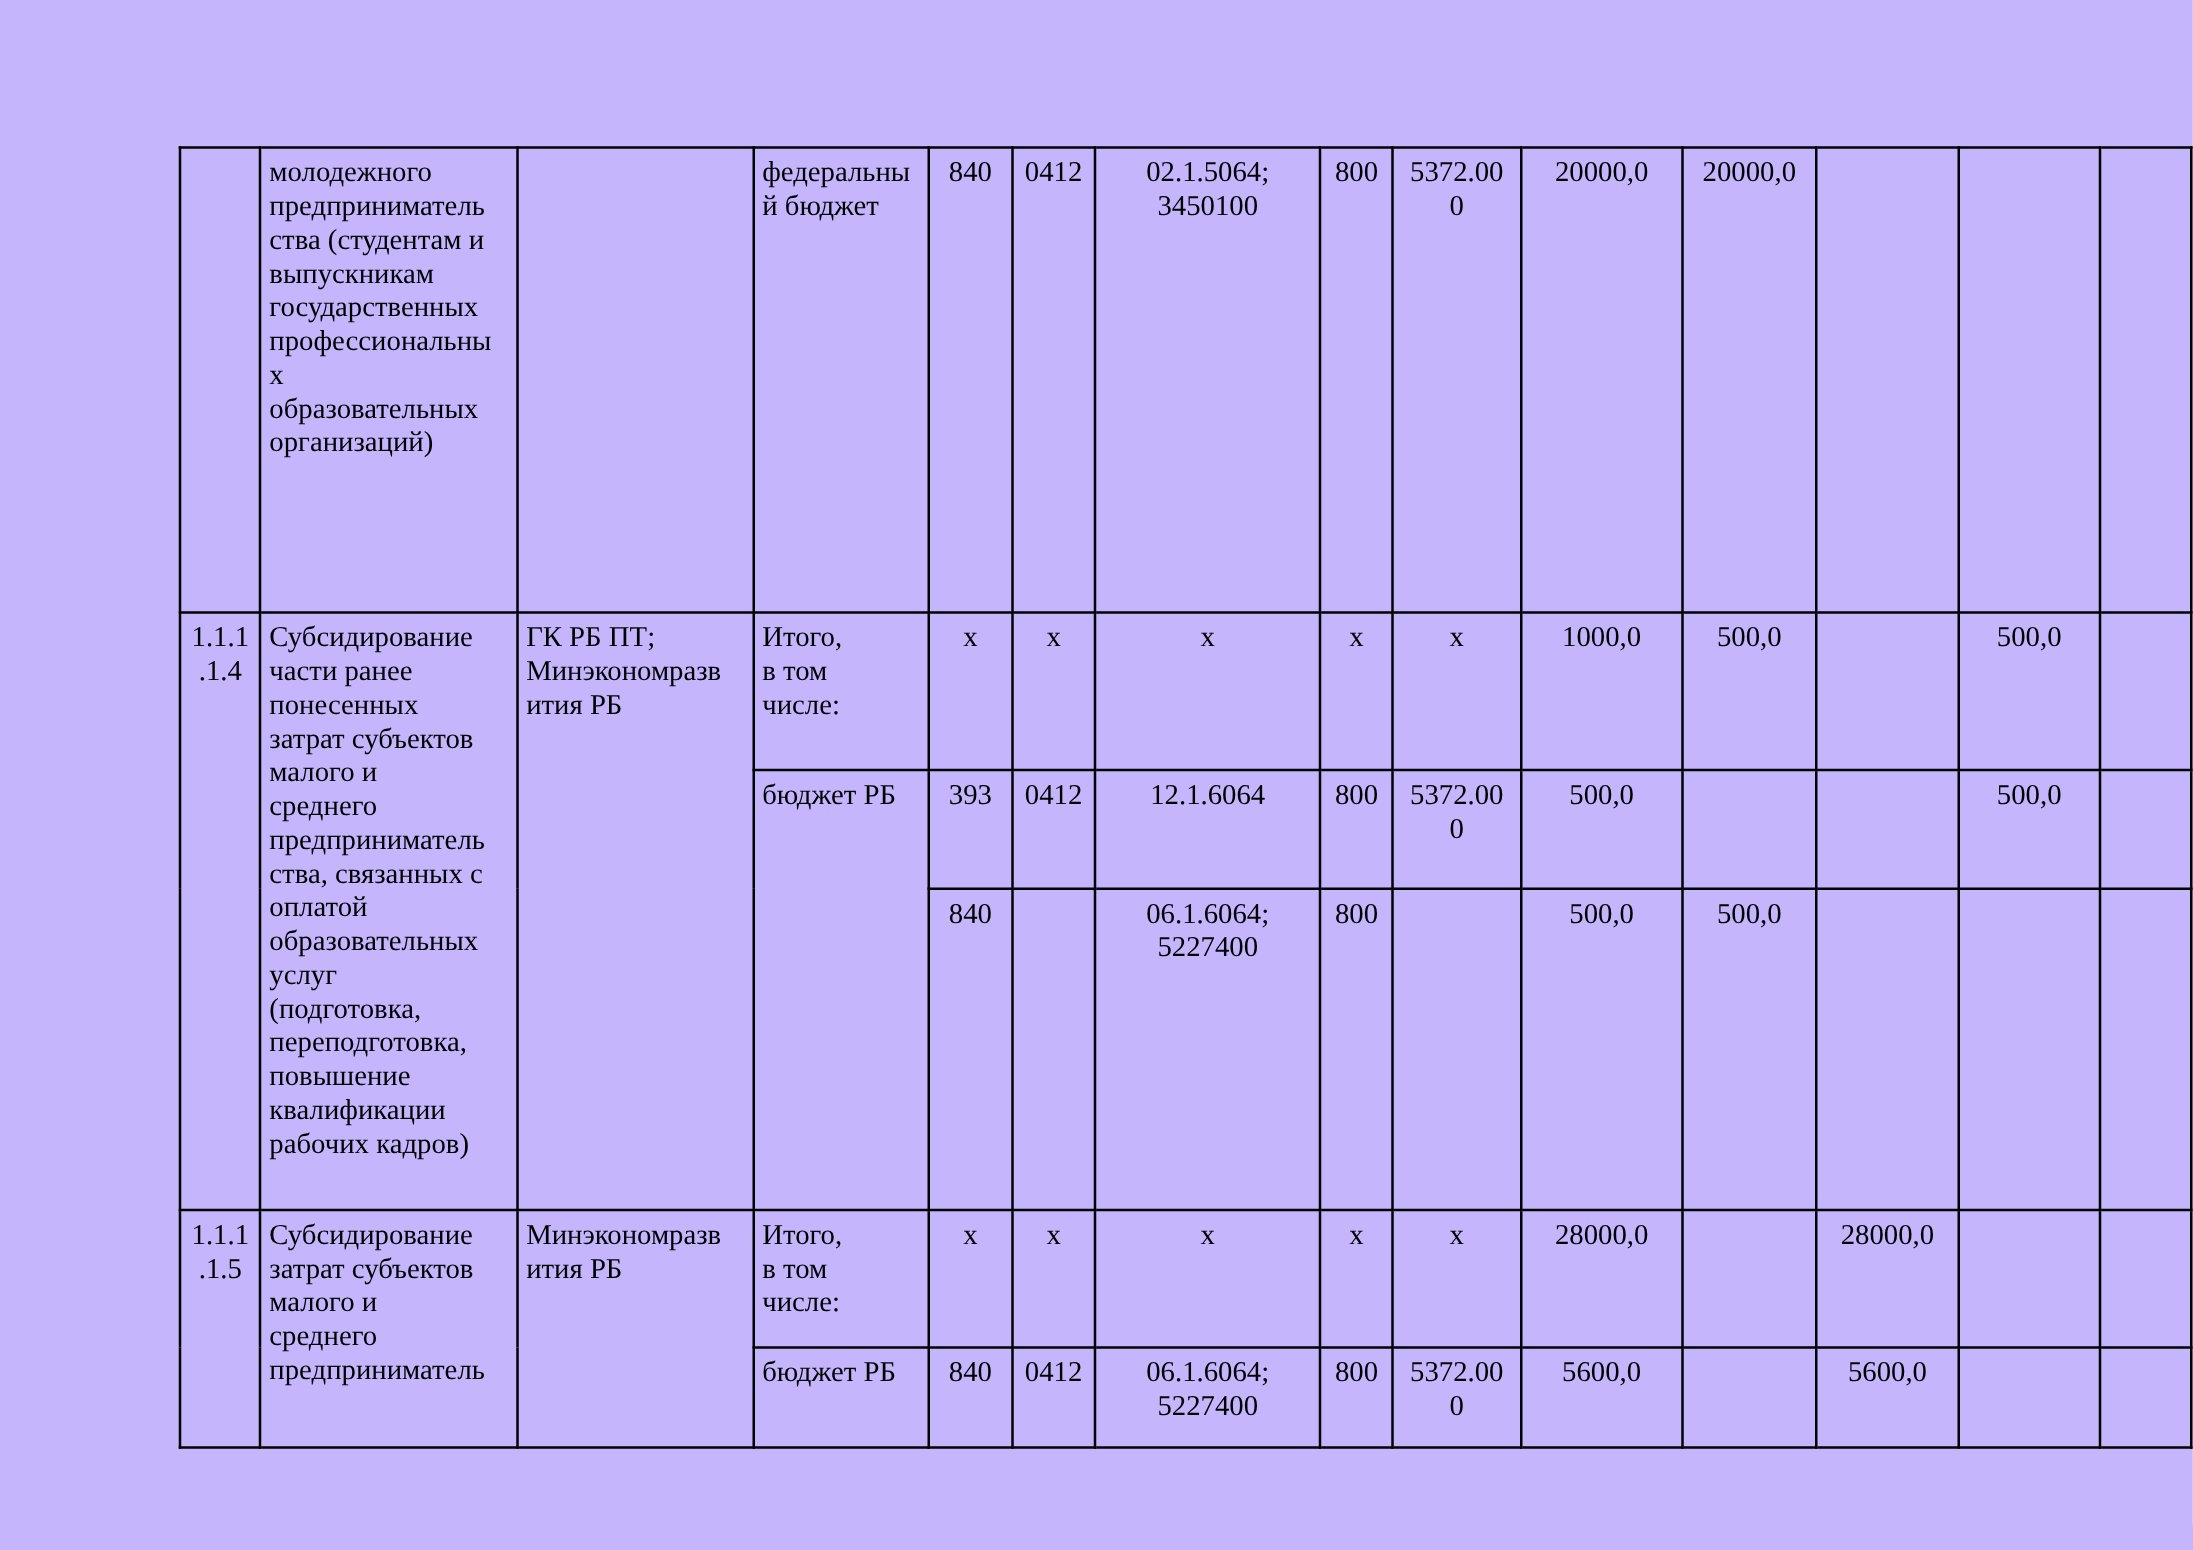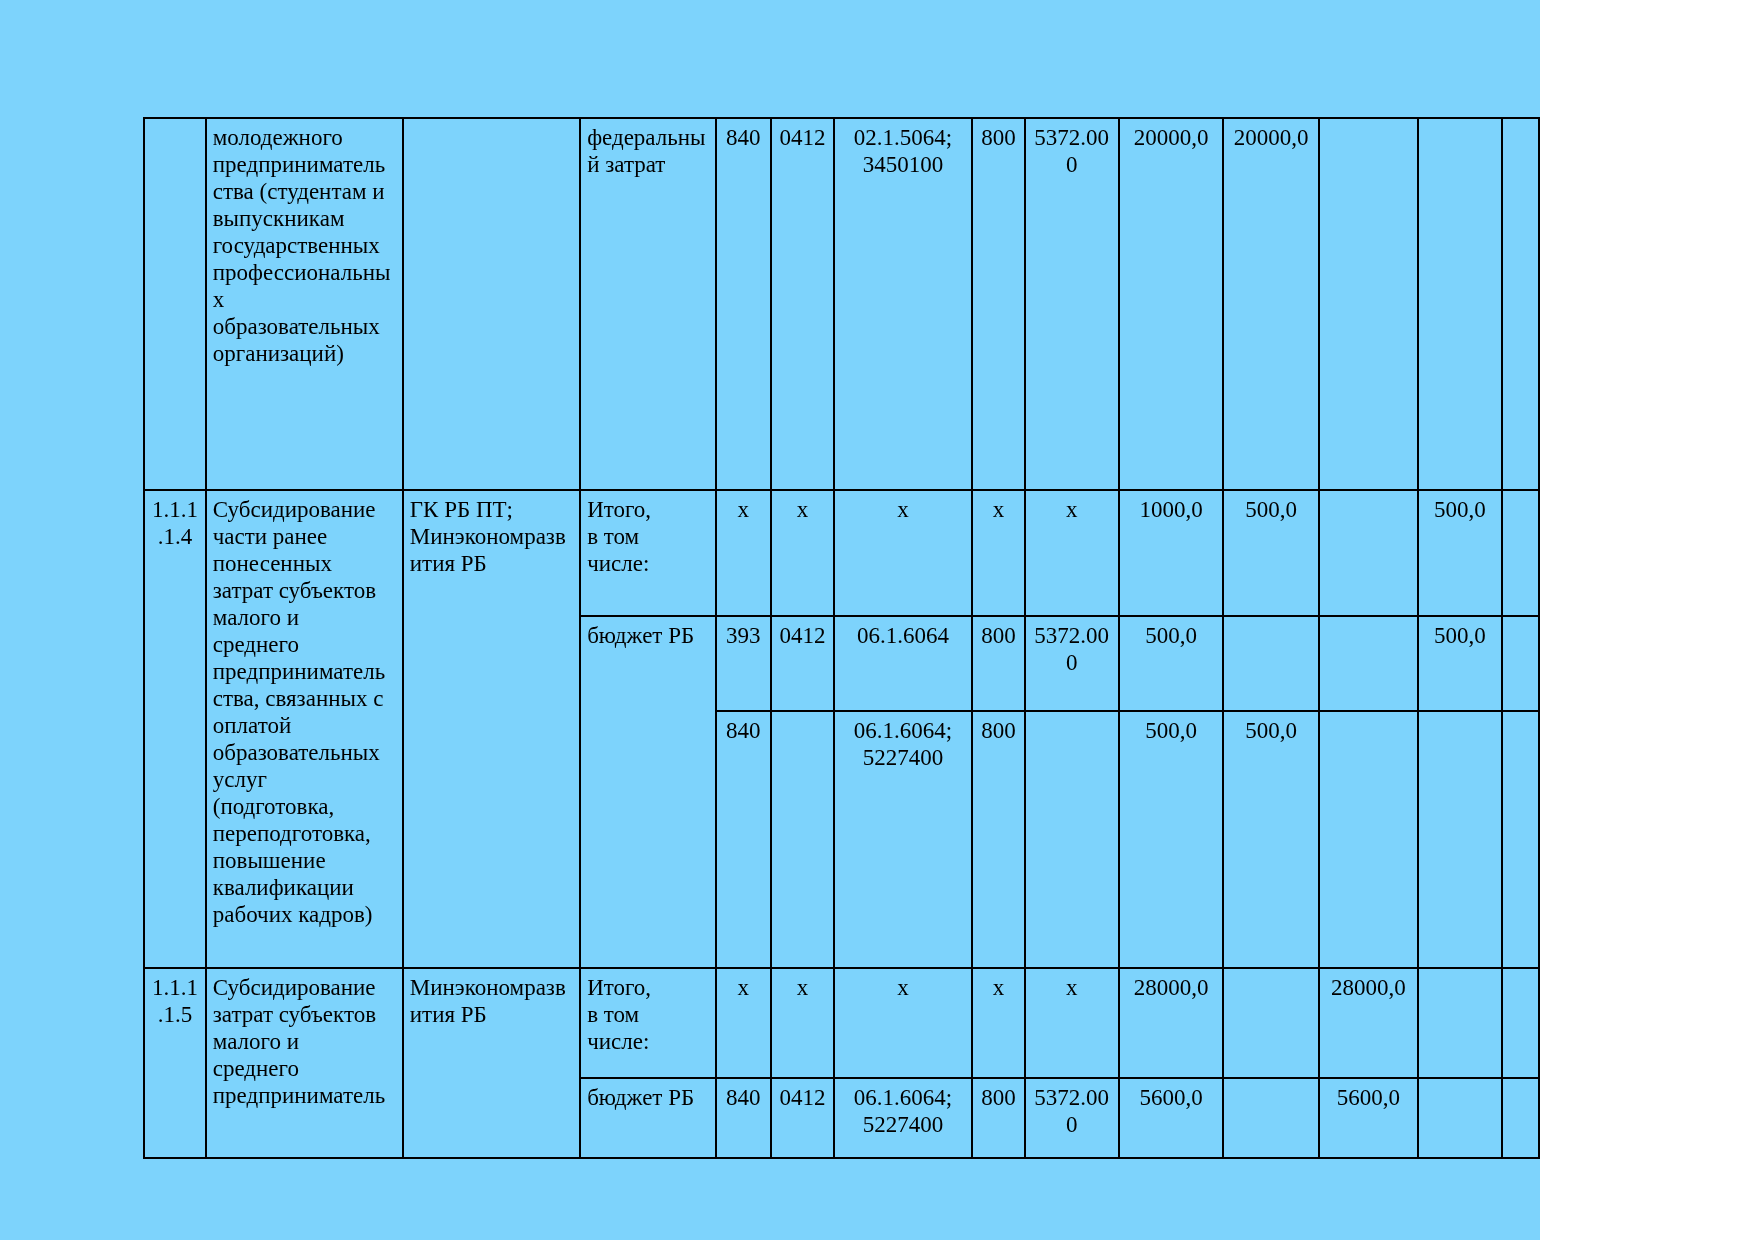--- a/index.html
+++ b/index.html
@@ -5,22 +5,22 @@
   html, body { margin: 0; padding: 0; }
   body {
     width: 1754px; height: 1240px;
     background: #ffffff;
     overflow: hidden;
     position: relative;
     font-family: "Liberation Serif", "DejaVu Serif", serif;
   }
   .page {
     position: absolute; left: 0; top: 0;
-    width: 1540px; height: 1240px;
-    background: #7dd3fc;
+    width: 1754px; height: 1240px;
+    background: #c4b5fd;
   }
   table.fin {
     position: absolute; left: 143px; top: 117px;
     border-collapse: collapse;
     table-layout: fixed;
     font-size: 23px;
     line-height: 27px;
     color: #000000;
   }
   table.fin td {
@@ -62,21 +62,21 @@
 предприниматель
 ства (студентам и
 выпускникам
 государственных
 профессиональны
 х
 образовательных
 организаций)</td>
       <td class="l"></td>
       <td class="l">федеральны
-й затрат</td>
+й бюджет</td>
       <td class="c">840</td>
       <td class="c">0412</td>
       <td class="c">02.1.5064;
 3450100</td>
       <td class="c">800</td>
       <td class="c">5372.00
 0</td>
       <td class="c">20000,0</td>
       <td class="c">20000,0</td>
       <td class="c"></td>
@@ -118,21 +118,21 @@
       <td class="c">500,0</td>
       <td class="c"></td>
       <td class="c">500,0</td>
       <td class="c"></td>
     </tr>
 
     <tr style="height:95px">
       <td class="l" rowspan="2">бюджет РБ</td>
       <td class="c">393</td>
       <td class="c">0412</td>
-      <td class="c">06.1.6064</td>
+      <td class="c">12.1.6064</td>
       <td class="c">800</td>
       <td class="c">5372.00
 0</td>
       <td class="c">500,0</td>
       <td class="c"></td>
       <td class="c"></td>
       <td class="c">500,0</td>
       <td class="c"></td>
     </tr>
 

